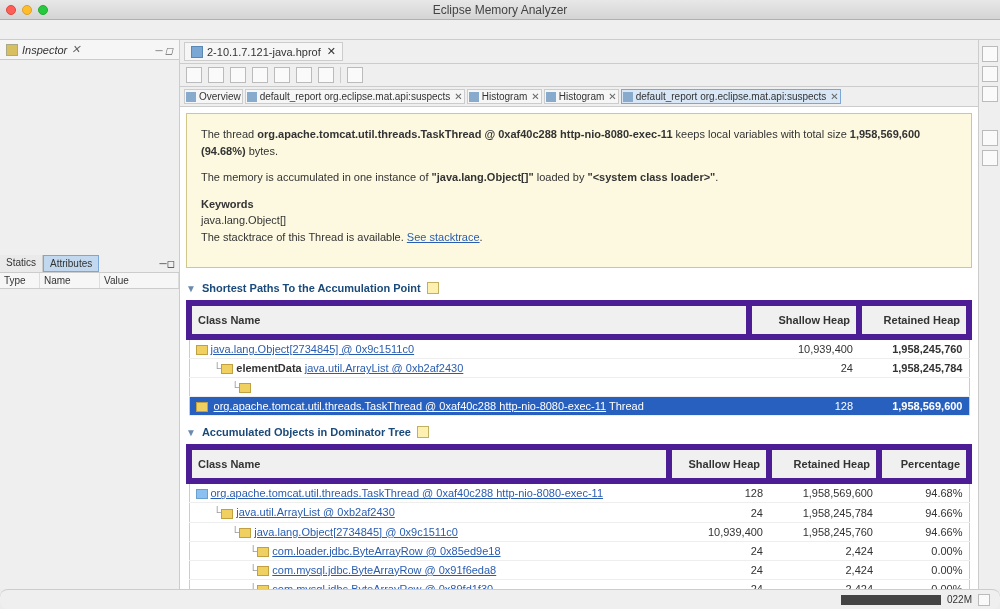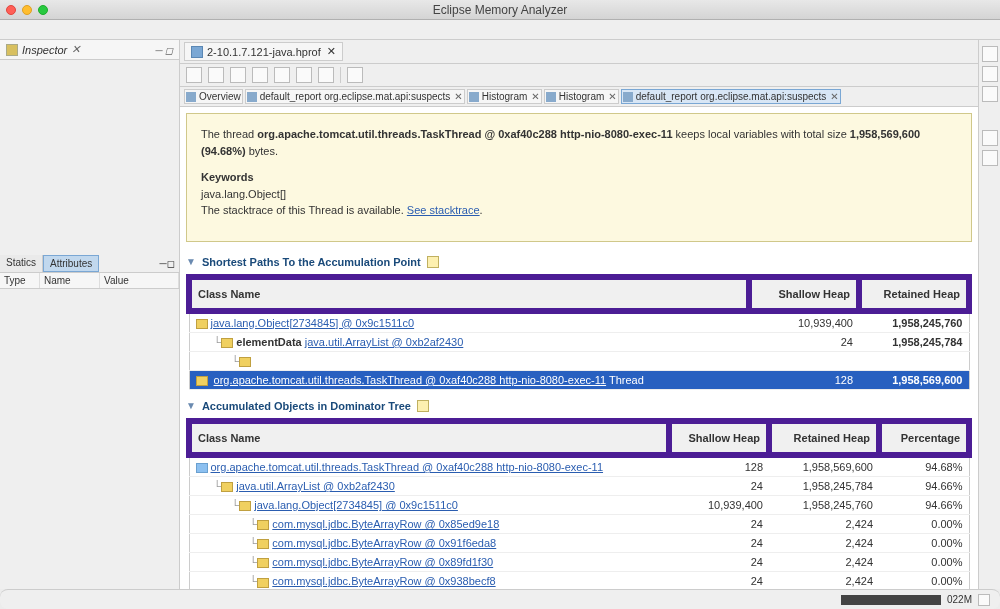--- a/index.html
+++ b/index.html
@@ -143,20 +143,23 @@
           <span>default_report org.eclipse.mat.api:suspects</span>
           <span class="tx">✕</span>
         </div>
       </div>
 
     <div class="content">
       <div class="yellow-box">
         <p>
           <span>The thread </span><b>org.apache.tomcat.util.threads.TaskThread @ 0xaf40c288 http-nio-8080-exec-11</b><span> keeps local variables with total size </span><b>1,958,569,600 (94.68%)</b><span> bytes.</span>
         </p>
+        <p>
+          <span>The memory is accumulated in one instance of </span><b>"java.lang.Object[]"</b><span> loaded by </span><b>"&lt;system class loader&gt;"</b><span>.</span>
+        </p>
         <p style="margin-bottom:0">
           <b>Keywords</b><br>
           <span>java.lang.Object[]</span>
         </p>
         <p>
           <span>The stacktrace of this Thread is available. </span><a href="#">See stacktrace</a><span>.</span>
         </p>
       </div>
 
       <div class="section-head">
@@ -223,21 +226,21 @@
               <td class="num">1,958,245,784</td>
               <td class="num">94.66%</td>
             </tr>
             <tr>
               <td><span class="tree-ind" style="width:36px"></span><span style="color:#999">└</span><span class="tree-icon"></span><a href="#">java.lang.Object[2734845] @ 0x9c1511c0</a></td>
               <td class="num">10,939,400</td>
               <td class="num">1,958,245,760</td>
               <td class="num">94.66%</td>
             </tr>
             <tr>
-              <td><span class="tree-ind" style="width:54px"></span><span style="color:#999">└</span><span class="tree-icon"></span><a href="#">com.mysql.jdbc.ByteArrayRow @ 0x85ed9e18</a></td>
+              <td><span class="tree-ind" style="width:54px"></span><span style="color:#999">└</span><span class="tree-icon"></span><a href="#">com.loader.jdbc.ByteArrayRow @ 0x85ed9e18</a></td>
               <td class="num">24</td>
               <td class="num">2,424</td>
               <td class="num">0.00%</td>
             </tr>
             <tr>
               <td><span class="tree-ind" style="width:54px"></span><span style="color:#999">└</span><span class="tree-icon"></span><a href="#">com.mysql.jdbc.ByteArrayRow @ 0x91f6eda8</a></td>
               <td class="num">24</td>
               <td class="num">2,424</td>
               <td class="num">0.00%</td>
             </tr>

